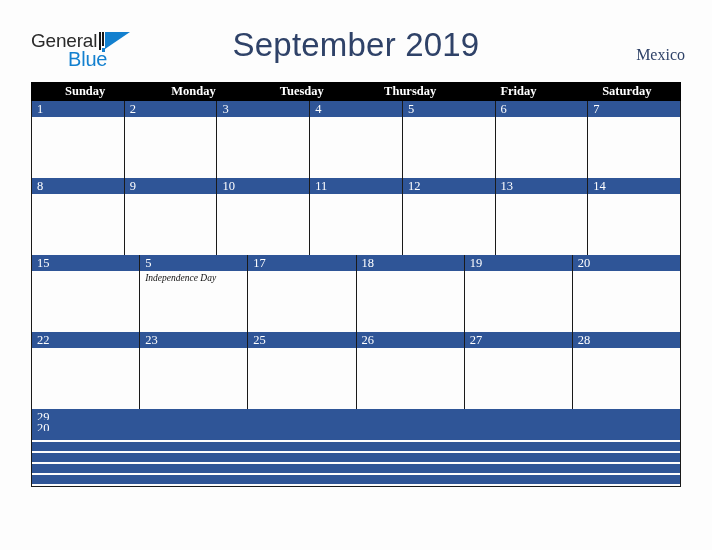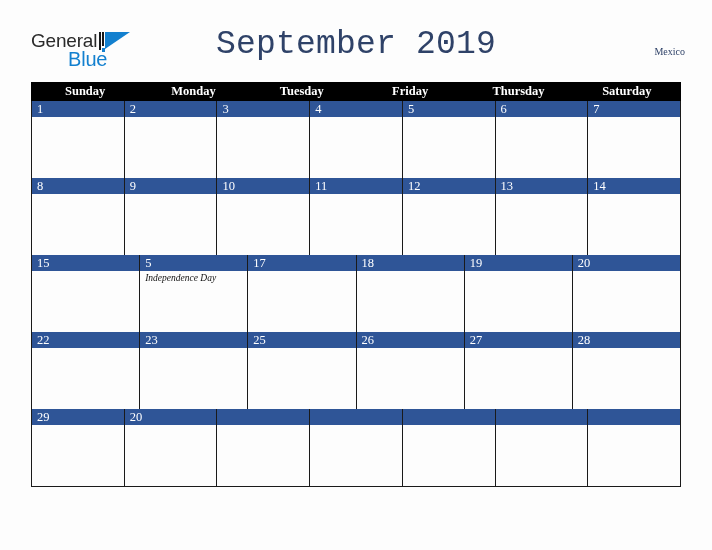--- a/index.html
+++ b/index.html
@@ -96,32 +96,32 @@
     height: 4px;
     background: #1380cf;
   }
 
   .title {
     position: absolute;
     left: 0;
     top: 26px;
     width: 712px;
     text-align: center;
-    font-family: Liberation Mono, monospace;
+    font-family: Liberation Sans, sans-serif;
     font-size: 33px;
     color: #2f4268;
     letter-spacing: 0.2px;
   }
 
   .country {
     position: absolute;
     right: 27px;
     top: 46px;
     font-family: "Liberation Serif", serif;
-    font-size: 10px;
+    font-size: 16px;
     color: #2f4268;
   }
 
   
   .calendar {
     position: absolute;
     left: 31px;
     top: 82px;
     width: 650px;
   }
@@ -141,20 +141,21 @@
     text-align: center;
   }
 
   .week {
     display: flex;
     height: 77px;
     border-left: 1px solid #1a1a1a;
   }
   .week.last {
     border-bottom: 1px solid #1a1a1a;
+    flex-direction: column;
   }
   .day {
     flex: 1 1 0;
     box-sizing: border-box;
     border-right: 1px solid #1a1a1a;
     background: #fdfdfd;
     display: flex;
     flex-direction: column;
     overflow: hidden;
   }
@@ -204,22 +205,22 @@
 
     <div class="country">Mexico</div>
 
   </div>
 
   <div class="calendar">
     <div class="dow-row" id="dow-row">
         <div class="dow">Sunday</div>
         <div class="dow">Monday</div>
         <div class="dow">Tuesday</div>
+        <div class="dow">Thursday</div>
         <div class="dow">Friday</div>
-        <div class="dow">Thursday</div>
         <div class="dow">Saturday</div>
       </div>
     <div id="weeks">
         <div class="week">
           <div class="day">
             <div class="day-num-bar">1</div>
             <div class="day-body"></div>
           </div>
           <div class="day">
             <div class="day-num-bar">2</div>

